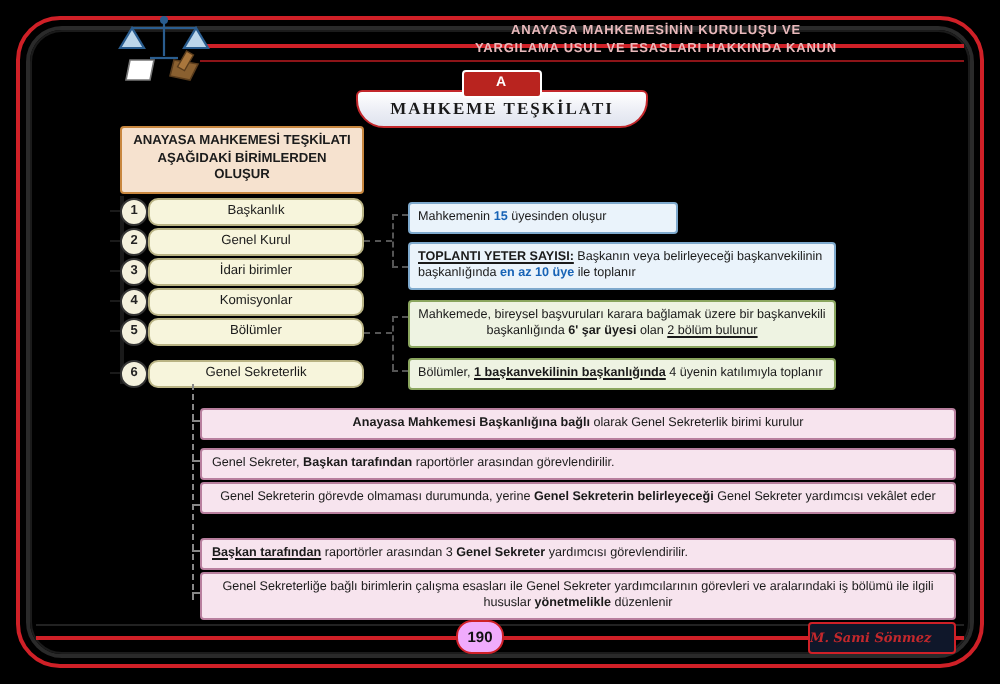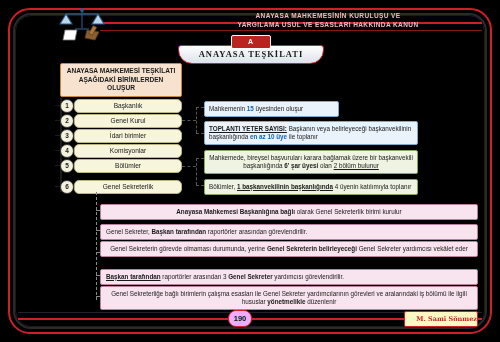--- a/index.html
+++ b/index.html
@@ -112,23 +112,23 @@
   
   .ftr-rule{position:absolute;height:2px;background:#cf2027;bottom:22px;left:18px;right:18px;}
   .ftr-rule2{position:absolute;height:1px;background:#222;bottom:29px;left:18px;right:18px;}
   .pageno{
     position:absolute;left:228px;bottom:15px;width:22px;height:15px;
     background:#f0abfc;border:1.5px solid #cf2027;border-radius:8px;
     font-size:7.5px;font-weight:bold;color:#111;text-align:center;line-height:15px;
   }
   .sign{
     position:absolute;right:22px;bottom:15px;width:72px;height:14px;
-    background:#fef9c3;border:1.5px solid #cf2027;border-radius:2px;
-    color:#c3282c;font-size:6.5px;font-weight:bold;
-    text-align:right;line-height:14px;font-family:"DejaVu Serif", serif;
+    background:#0f172a;border:1.5px solid #cf2027;border-radius:2px;
+    color:#c3282c;font-size:6.5px;font-weight:bold;font-style:italic;
+    text-align:left;line-height:14px;font-family:"DejaVu Serif", serif;
   }
 </style>
 </head>
 <body>
 
 <div class="page">
 
   <div class="frame-red"></div>
   <div class="frame-black"></div>
   <div class="frame-inner"></div>
@@ -150,21 +150,21 @@
         <line x1="20" y1="23" x2="34" y2="23"></line>
       </g>
       <circle cx="27" cy="4" r="2" fill="#2a5d8f"></circle>
       <path d="M10 24 L22 24 L20 34 L8 34 Z" fill="#ffffff" stroke="#777" stroke-width=".8"></path>
       <path d="M32 24 L44 26 L40 34 L30 32 Z" fill="#8a6030" stroke="#5a3c1c" stroke-width=".8"></path>
       <rect x="36" y="20" width="4" height="9" transform="rotate(30 38 24)" fill="#a9763c" stroke="#5a3c1c" stroke-width=".7"></rect>
     </svg>
   </div>
 
   <div class="badge-a">A</div>
-  <div class="banner">ANAYASA TEŞKİLATI</div>
+  <div class="banner">MAHKEME TEŞKİLATI</div>
 
   <div class="lhead">
     <div>ANAYASA MAHKEMESİ TEŞKİLATI</div>
     <div>AŞAĞIDAKİ BİRİMLERDEN OLUŞUR</div>
   </div>
 
   <div class="spine"></div>
 
   <div class="num-row" style="top:99px">
     <div class="num-tick"></div>

